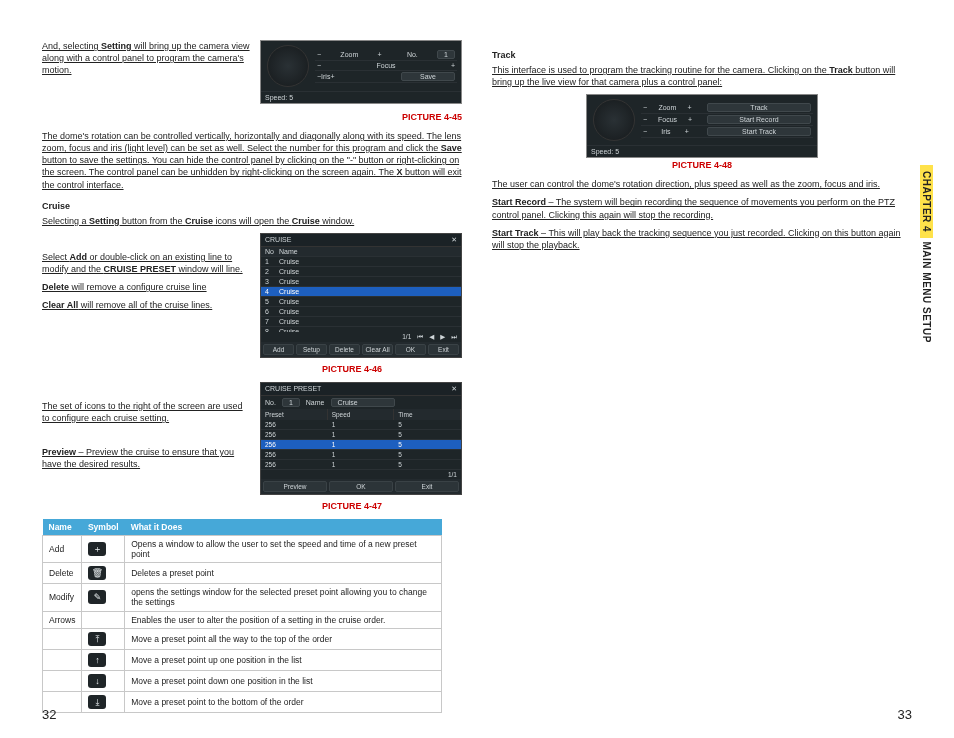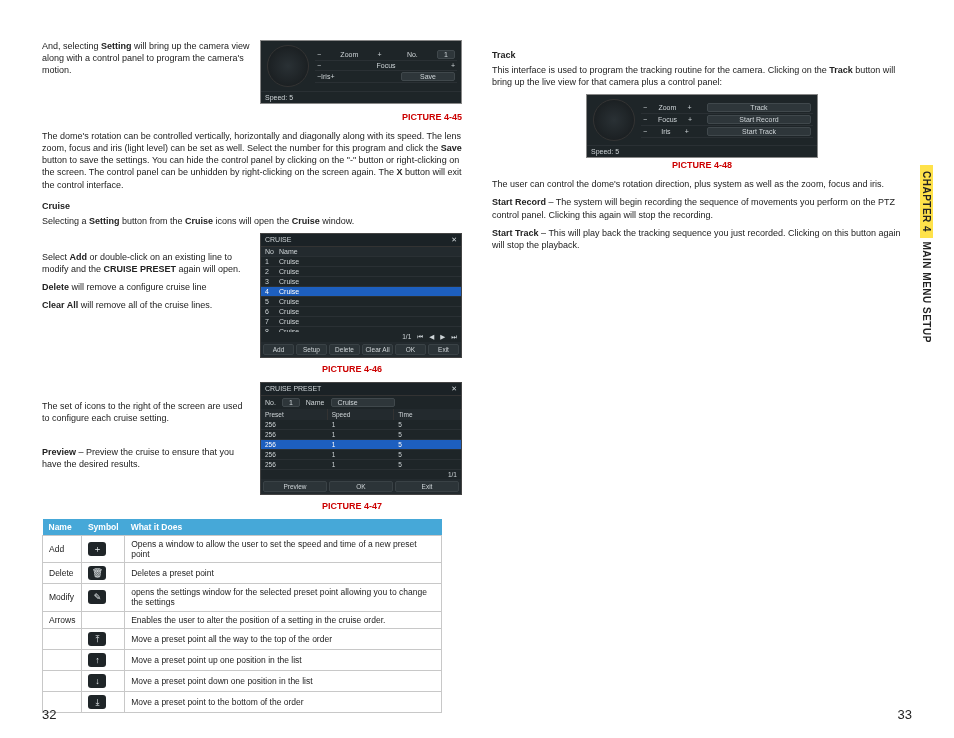--- a/index.html
+++ b/index.html
@@ -16,21 +16,21 @@
   }
   .page {
     display: flex;
     gap: 30px;
     padding: 40px 42px 0 42px;
   }
   .col-left, .col-right {
     flex: 1;
     min-width: 0;
   }
-  p { margin: 0 0 6px 0; line-height: 1.35; }
+  p { margin: 0 0 6px 0; line-height: 1.35; text-decoration: underline; }
   .section-h { font-weight: 700; margin: 10px 0 4px 0; font-size: 9px; }
   .caption {
     color: #c00;
     font-weight: 700;
     text-align: center;
     font-size: 9px;
     margin: 2px 0 8px 0;
   }
   
   .block-top { overflow: hidden; margin-bottom: 8px; }
@@ -223,21 +223,21 @@
         <div class="cruise-btns" id="cruise46btns">
             <span class="mb">Add</span>
             <span class="mb">Setup</span>
             <span class="mb">Delete</span>
             <span class="mb">Clear All</span>
             <span class="mb">OK</span>
             <span class="mb">Exit</span>
           </div>
       </div>
       <p style="margin-top:18px">
-        <span>Select </span><b>Add</b><span> or double-click on an existing line to modify and the </span><b>CRUISE PRESET</b><span> again will open.</span>
+        <span>Select </span><b>Add</b><span> or double-click on an existing line to modify and the </span><b>CRUISE PRESET</b><span> window will line.</span>
       </p>
       <p><b>Delete</b><span> will remove a configure cruise line</span></p>
       <p><b>Clear All</b><span> will remove all of the cruise lines.</span></p>
     </div>
     <div class="clear"></div>
     <div class="caption" style="margin-left:200px">PICTURE 4-46</div>
 
     <div class="float-block" style="min-height:100px">
       <div class="fig-mid panel-dark preset-win">
         <div class="cruise-title">
@@ -381,21 +381,21 @@
               </div>
           </div>
         </div>
         <div class="panel-row" style="border-top:1px solid #2a3034">
             <span>Speed: 5</span>
           </div>
       </div>
     </div>
     <div class="caption">PICTURE 4-48</div>
 
-    <p>The user can control the dome's rotation direction, plus system as well as the zoom, focus and iris.</p>
+    <p>The user can control the dome's rotation direction, plus speed as well as the zoom, focus and iris.</p>
     <p>
       <b>Start Record</b><span> – The system will begin recording the sequence of movements you perform on the PTZ control panel. Clicking this again will stop the recording.</span>
     </p>
     <p>
       <b>Start Track</b><span> – This will play back the tracking sequence you just recorded. Clicking on this button again will stop the playback.</span>
     </p>
   </div>
 </div>
 
 <div class="side-tab">

